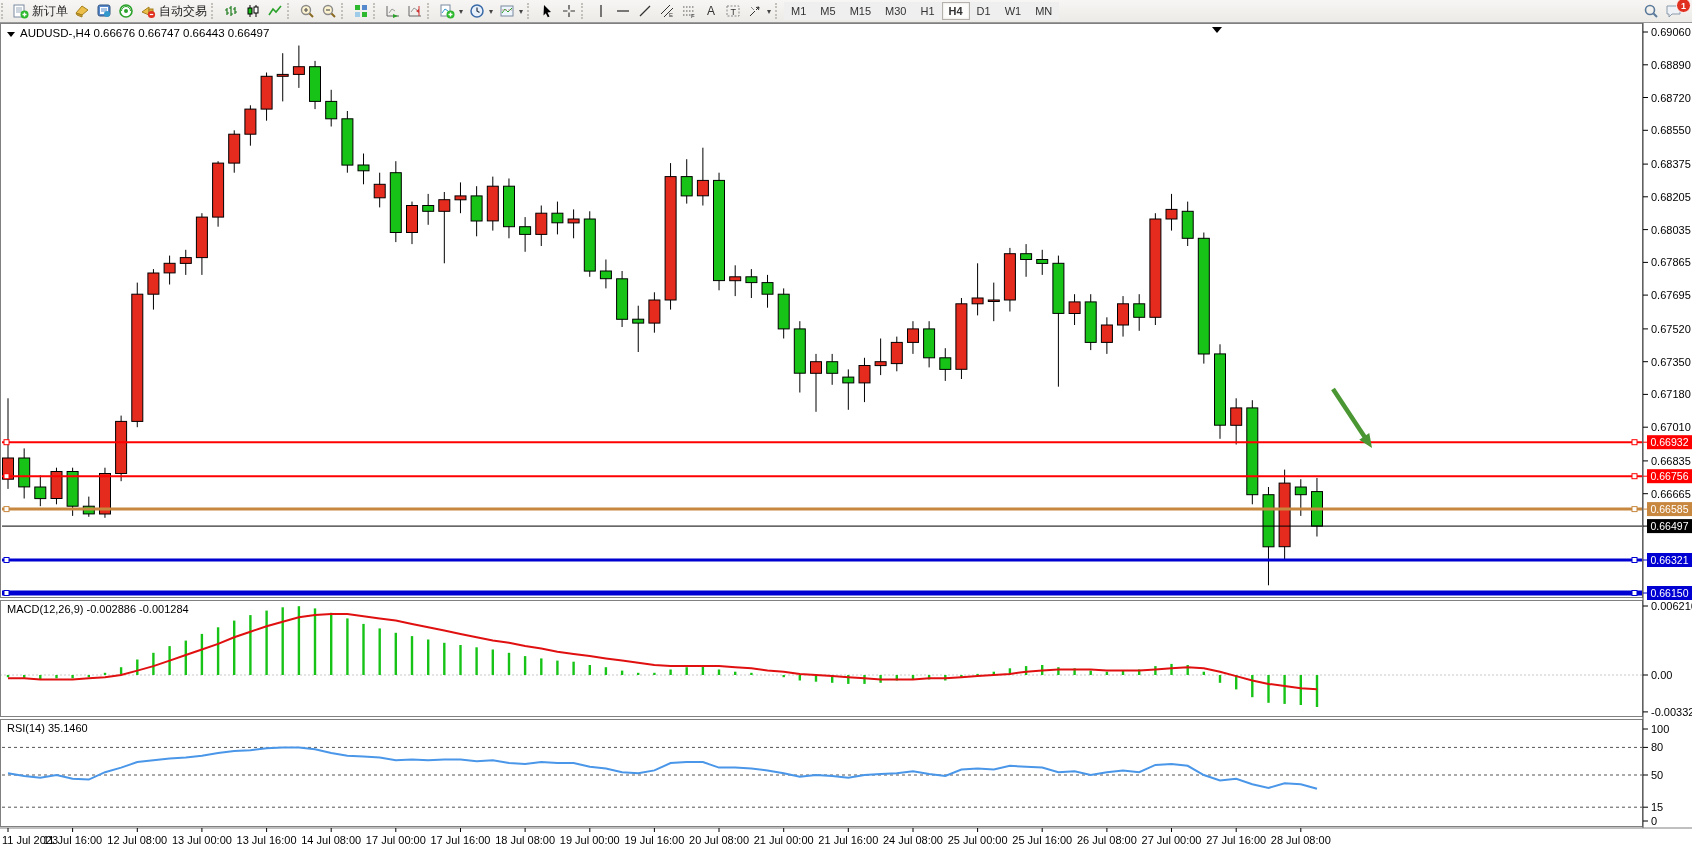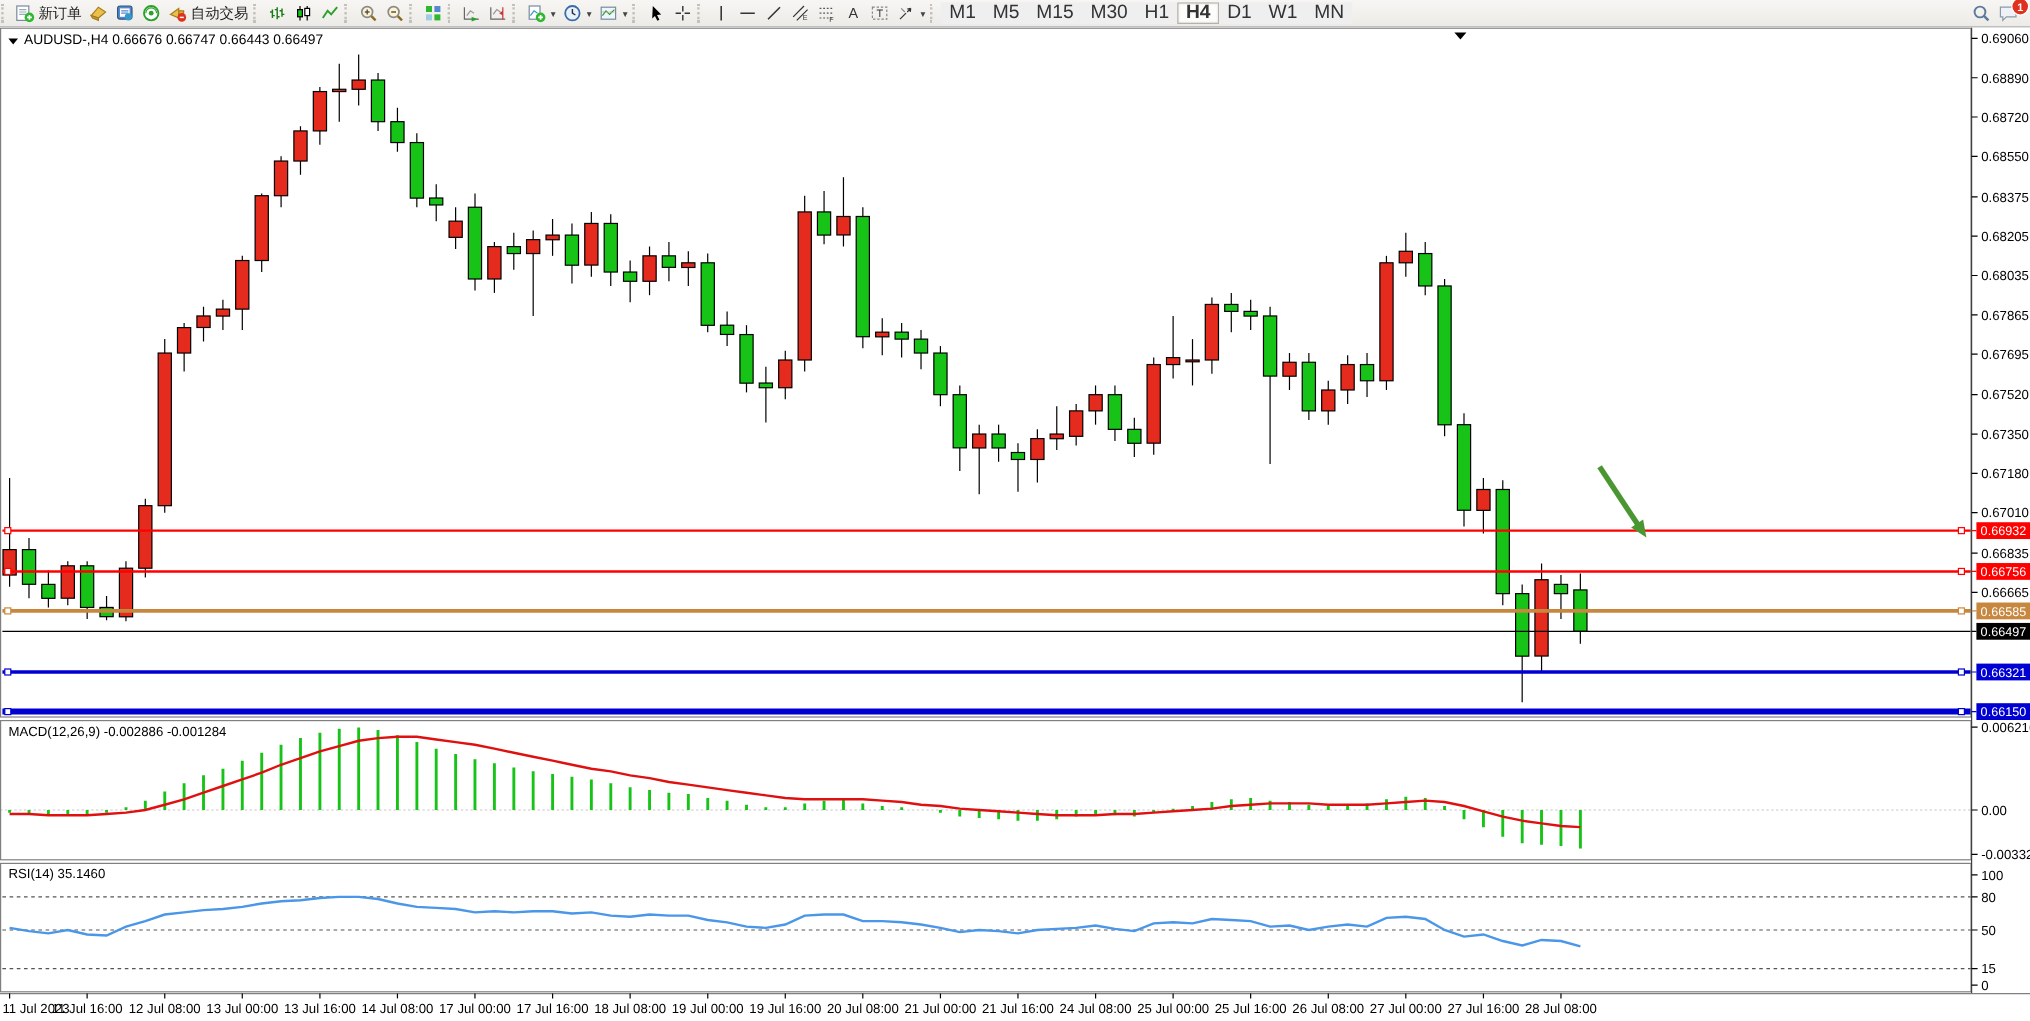--- a/index.html
+++ b/index.html
@@ -8,29 +8,29 @@
   
   #toolbar{position:absolute;left:0;top:0;width:1692px;height:22px;
     background:linear-gradient(#f7f6f4,#edebe7);border-bottom:1px solid #9a9a9a;
     display:flex;align-items:center;white-space:nowrap;}
   .tb-grip{width:6px;height:16px;margin:0 1px;border-left:2px dotted #c4c1bb;}
   .tbtn{height:20px;min-width:22px;display:inline-flex;align-items:center;justify-content:center;
     gap:3px;padding:0 2px;border:1px solid transparent;background:transparent;
     font-family:"Liberation Sans",sans-serif;font-size:12px;color:#222;cursor:default;}
   .tbtn svg{display:block;}
   .caret{font-size:8px;color:#444;margin-left:1px;}
-  .tf{font-size:16px;color:#333;min-width:26px;height:18px;display:inline-flex;
+  .tf{font-size:11px;color:#333;min-width:26px;height:18px;display:inline-flex;
       align-items:center;justify-content:center;border:1px solid transparent;}
   .tf.active{background:#fdfdfc;border:1px solid #b5b2ac;box-shadow:inset 0 0 2px #d8d5cf;font-weight:bold;}
   #tb-right{margin-left:auto;display:flex;align-items:center;margin-right:6px;}
   .badge{position:absolute;top:-4px;right:-6px;width:13px;height:13px;border-radius:50%;
     background:#e03020;color:#fff;font-size:9px;font-weight:bold;display:flex;
     align-items:center;justify-content:center;border:1px solid #fff;}
   
-  #chart-wrap{position:absolute;left:0;top:23px;width:1692px;height:828px;background:#fff;}
+  #chart-wrap{position:absolute;left:0;top:23px;width:1692px;height:828px;background:#fff;border-radius:30px;}
   svg text{font-family:"Liberation Sans",sans-serif;}
 </style>
 </head>
 <body>
 <div id="app">
 
 <div id="toolbar">
   <div class="tb-grip"></div>
   <button class="tbtn">
     <span>

